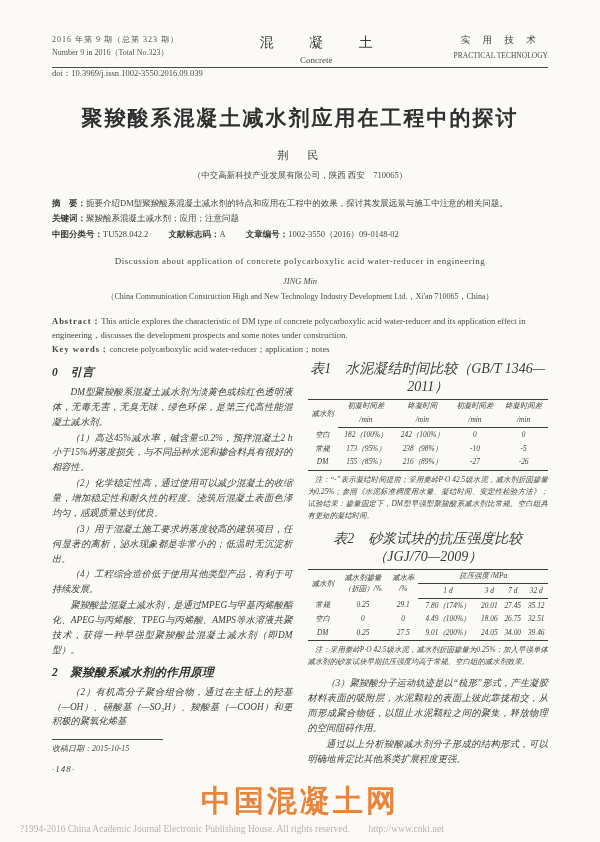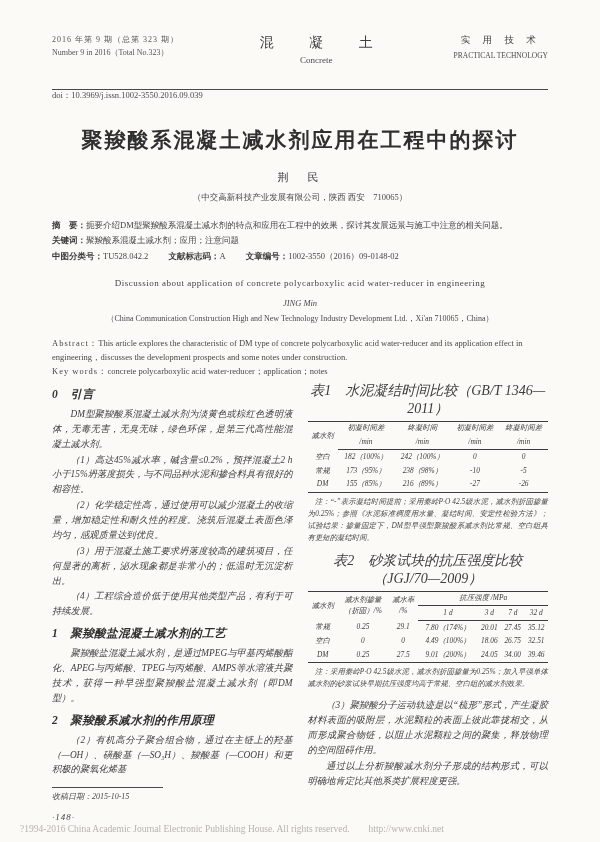--- a/index.html
+++ b/index.html
@@ -15,21 +15,21 @@
     width:600px;height:842px;
     background:#fbfaf7;
     overflow:hidden;
     box-sizing:border-box;
     padding:34px 52px 0 52px;
   }
   
   .jheader{
     display:flex;justify-content:space-between;align-items:flex-start;
     border-bottom:1.4px solid #4a4a4a;
-    padding-bottom:24px;
+    padding-bottom:2px;
   }
   .jh-left{font-size:8px;line-height:1.6;color:#555;}
   .jh-left .cn{letter-spacing:1px;}
   .jh-center{text-align:center;}
   .jh-center .cn{font-size:14px;letter-spacing:16px;padding-left:16px;color:#3f3f3f;}
   .jh-center .en{font-size:9px;margin-top:3px;color:#4a4a4a;}
   .jh-right{text-align:center;}
   .jh-right .cn{font-size:9.5px;letter-spacing:5px;color:#3f3f3f;}
   .jh-right .en{font-size:7.5px;margin-top:4px;color:#4a4a4a;}
   .doi-line{font-size:8.5px;color:#4a4a4a;}
@@ -43,21 +43,21 @@
   
   .abs-cn{margin-top:14px;font-size:8.5px;line-height:1.8;color:#444;}
   .abs-cn .lbl{font-weight:bold;color:#3b3b3b;}
   .meta-row .lbl{font-weight:bold;}
   .meta-row .gap{display:inline-block;width:18px;}
   
   .title-en{text-align:center;font-size:9px;letter-spacing:.5px;margin-top:14px;color:#454545;}
   .author-en{text-align:center;font-size:8.5px;font-style:italic;margin-top:10px;color:#4a4a4a;}
   .affil-en{text-align:center;font-size:8px;margin-top:5px;color:#4a4a4a;}
   .abs-en{margin-top:12px;font-size:8.5px;line-height:1.65;color:#474747;}
-  .abs-en .lbl{font-weight:normal;letter-spacing:1px;}
+  .abs-en .lbl{font-weight:bold;letter-spacing:1px;}
   
   .columns{display:flex;gap:15px;margin-top:2px;font-style:italic;}
   .col{flex:1;min-width:0;}
   .sec-h{font-size:11.5px;font-weight:bold;color:#2f2f2f;margin:7px 0 5px 0;letter-spacing:.5px;}
   .para{font-size:9.3px;line-height:1.6;text-align:justify;color:#3e3e3e;margin:0 0 1px 0;}
   .para.indent{text-indent:2em;}
   
   .tbl-cap{text-align:center;font-size:14px;color:#3d3d3d;margin:2px 0 3px 0;}
   table.paper-tbl{
     width:100%;border-collapse:collapse;font-size:7.4px;color:#3d3d3d;
@@ -136,21 +136,20 @@
 
   <div class="columns">
 
     <div class="col">
       <div class="sec-h">0　引言</div>
       <p class="para indent">DM型聚羧酸系混凝土减水剂为淡黄色或棕红色透明液体，无毒无害，无臭无味，绿色环保，是第三代高性能混凝土减水剂。</p>
       <p class="para indent">（1）高达45%减水率，碱含量≤0.2%，预拌混凝土2 h小于15%坍落度损失，与不同品种水泥和掺合料具有很好的相容性。</p>
       <p class="para indent">（2）化学稳定性高，通过使用可以减少混凝土的收缩量，增加稳定性和耐久性的程度。浇筑后混凝土表面色泽均匀，感观质量达到优良。</p>
       <p class="para indent">（3）用于混凝土施工要求坍落度较高的建筑项目，任何显著的离析，泌水现象都是非常小的；低温时无沉淀析出。</p>
       <p class="para indent">（4）工程综合造价低于使用其他类型产品，有利于可持续发展。</p>
-      <div class="sec-h">1　聚羧酸盐混凝土减水剂的工艺</div>
       <p class="para indent">聚羧酸盐混凝土减水剂，是通过MPEG与甲基丙烯酸酯化、APEG与丙烯酸、TPEG与丙烯酸、AMPS等水溶液共聚技术，获得一种早强型聚羧酸盐混凝土减水剂（即DM型）。</p>
       <div class="sec-h">2　聚羧酸系减水剂的作用原理</div>
       <p class="para indent">（2）有机高分子聚合组合物，通过在主链上的羟基（—OH）、磺酸基（—SO₃H）、羧酸基（—COOH）和更积极的聚氧化烯基</p>
       <div class="foot-rule"></div>
       <div class="received">收稿日期：2015-10-15</div>
       <div class="page-no">·148·</div>
     </div>
 
     <div class="col">
 
@@ -249,14 +248,15 @@
           </tr>
         </tbody>
       </table>
       <div class="tbl-note">注：采用秦岭P·O 42.5级水泥，减水剂折固掺量为0.25%；加入早强单体减水剂的砂浆试块早期抗压强度均高于常规、空白组的减水剂效果。</div>
 
       <p class="para indent">（3）聚羧酸分子运动轨迹是以“梳形”形式，产生凝胶材料表面的吸附层，水泥颗粒的表面上彼此靠拢相交，从而形成聚合物链，以阻止水泥颗粒之间的聚集，释放物理的空间阻碍作用。</p>
       <p class="para indent">通过以上分析羧酸减水剂分子形成的结构形式，可以明确地肯定比其他系类扩展程度更强。</p>
     </div>
   </div>
 
+  <div class="watermark" style="color: rgb(232, 132, 60);">中国混凝土网</div>
   <div class="copyright">?1994-2016 China Academic Journal Electronic Publishing House. All rights reserved.　　http://www.cnki.net</div>
 </div>
 
 </body></html>

